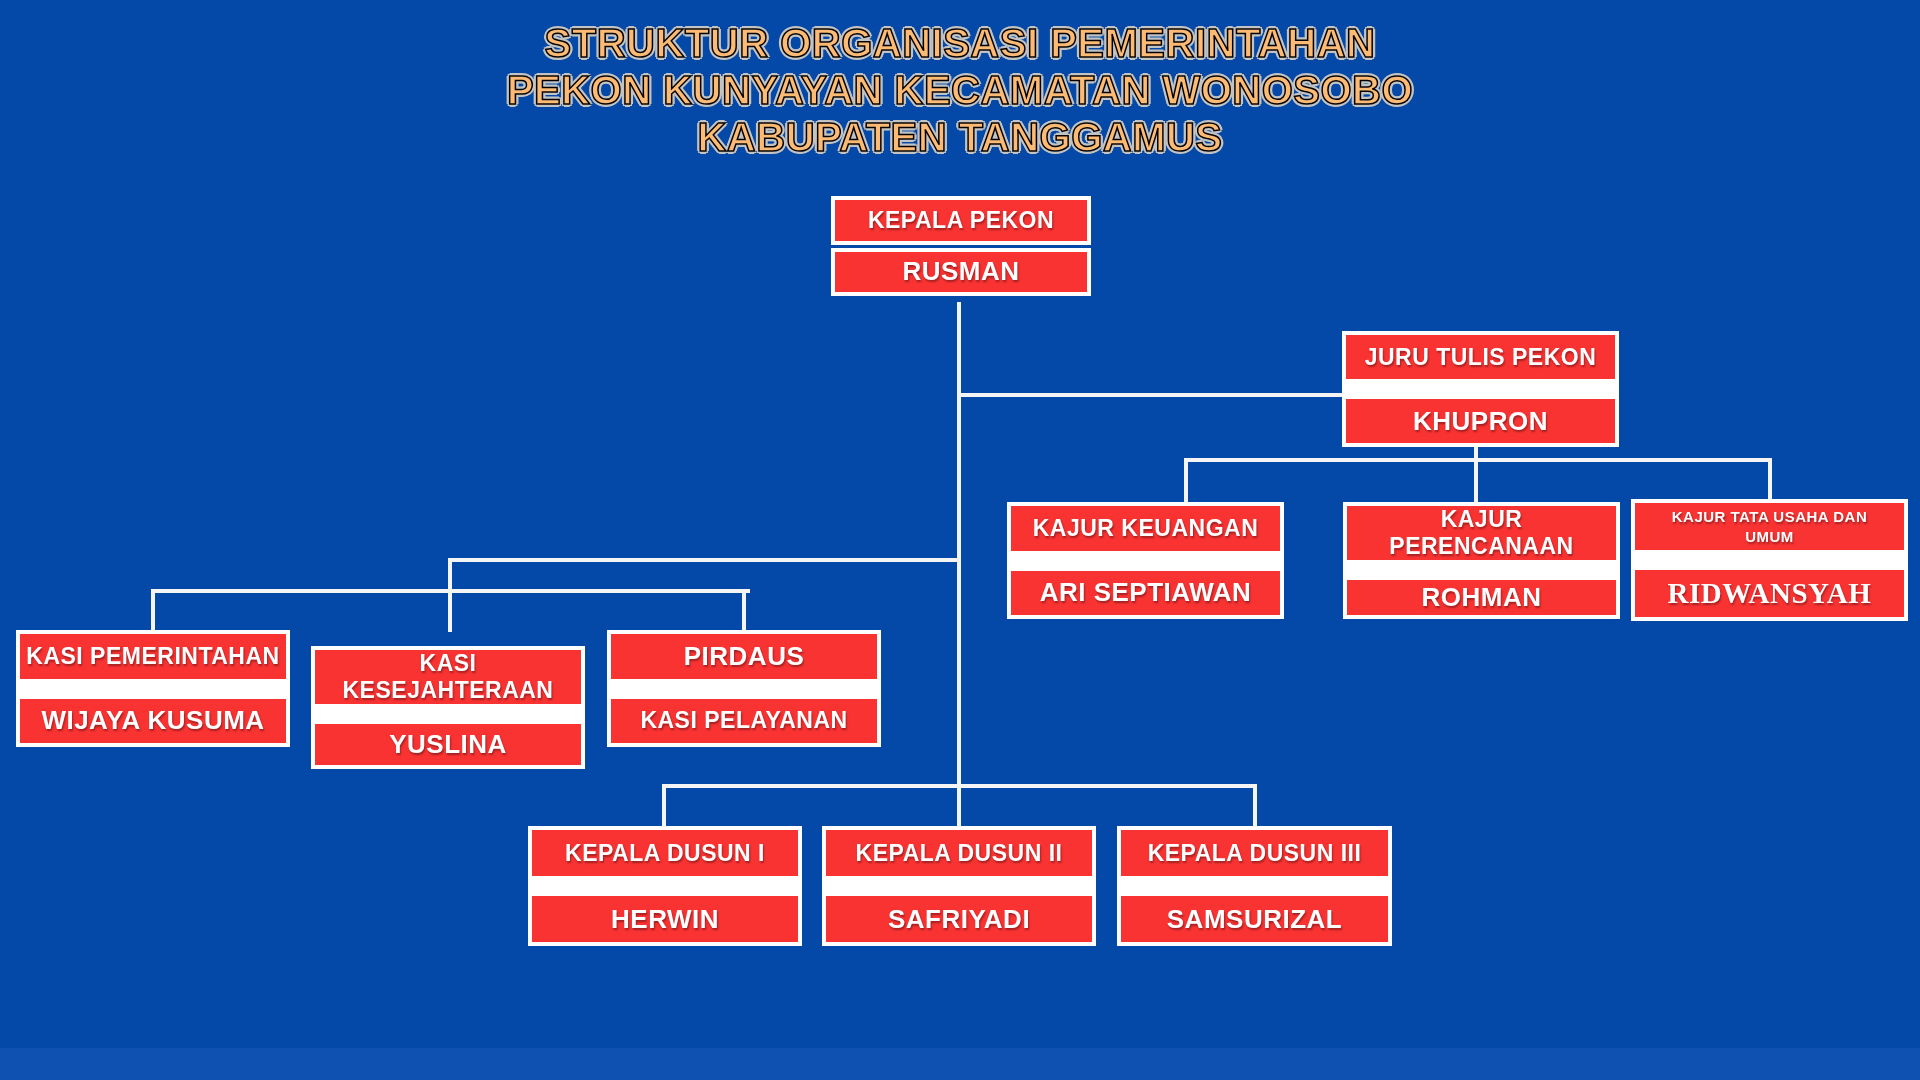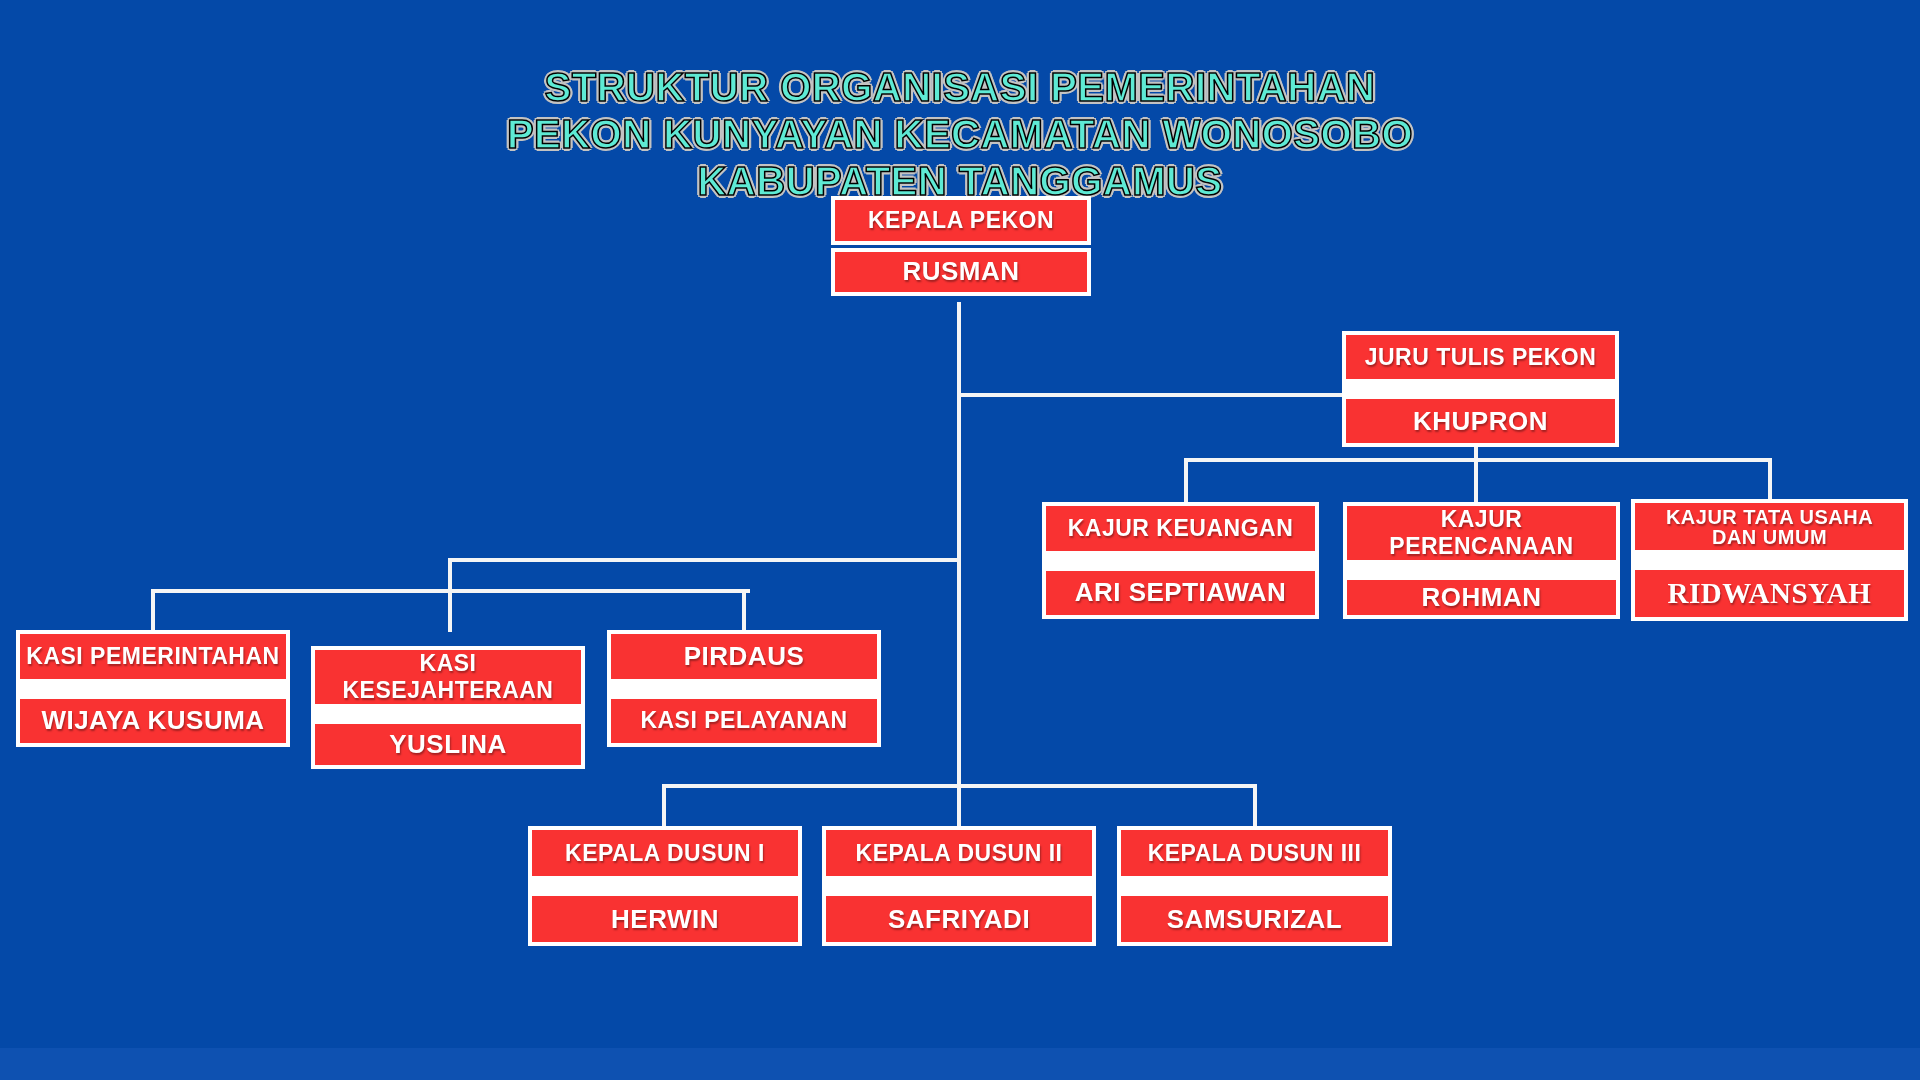--- a/index.html
+++ b/index.html
@@ -21,32 +21,31 @@
     left: 0; top: 1048px;
     width: 1920px; height: 32px;
     background: #0e51b1;
   }
   
   .title-block {
     position: absolute;
     left: 0; top: 20px;
     width: 1920px;
     text-align: center;
-    color: #5eead4;
+    color: #fdba74;
     font-weight: 700;
     font-size: 40px;
     line-height: 47px;
     letter-spacing: 0.5px;
     -webkit-text-stroke: 1.5px #000000;
     text-shadow:
       3px 0 0 #c3c3c3, -3px 0 0 #c3c3c3,
       0 3px 0 #c3c3c3, 0 -3px 0 #c3c3c3,
       2px 2px 0 #c3c3c3, -2px -2px 0 #c3c3c3,
       2px -2px 0 #c3c3c3, -2px 2px 0 #c3c3c3;
-    margin-top: 44px;
   }
   
   .line {
     position: absolute;
     background: #f5f5f5;
     z-index: 1;
   }
   
   .node {
     position: absolute;
@@ -73,21 +72,21 @@
     color: #ffffff;
     font-weight: 700;
     letter-spacing: 0.5px;
     text-shadow: 1px 2px 2px rgba(0,0,0,0.35);
   }
   .node.gap-bg .box {
     border: 4px solid #ffffff;
   }
   .node .box.role { font-size: 23px; }
   .node .box.name { font-size: 26px; }
-  .node .box.role.small { font-size: 20px; line-height: 20px; padding: 0 14px; }
+  .node .box.role.small { font-size: 15px; line-height: 20px; padding: 0 14px; }
   .node .box.name.big { font-size: 29px; font-family: Liberation Serif, serif; }
 </style>
 </head>
 <body>
 
 <div class="canvas">
 
   <div class="bottom-strip"></div>
 
   <div class="title-block">
@@ -126,21 +125,21 @@
 
   <div class="node" style="left:1342px; top:331px; width:277px; height:116px;">
     <div class="box role">
       <span>JURU TULIS PEKON</span>
     </div>
     <div class="box name">
       <span>KHUPRON</span>
     </div>
   </div>
 
-  <div class="node" style="left:1042px; top:502px; width:277px; height:117px;">
+  <div class="node" style="left:1007px; top:502px; width:277px; height:117px;">
     <div class="box role">
       <span>KAJUR KEUANGAN</span>
     </div>
     <div class="box name">
       <span>ARI SEPTIAWAN</span>
     </div>
   </div>
 
   <div class="node" style="left:1343px; top:502px; width:277px; height:117px;">
     <div class="box role">

